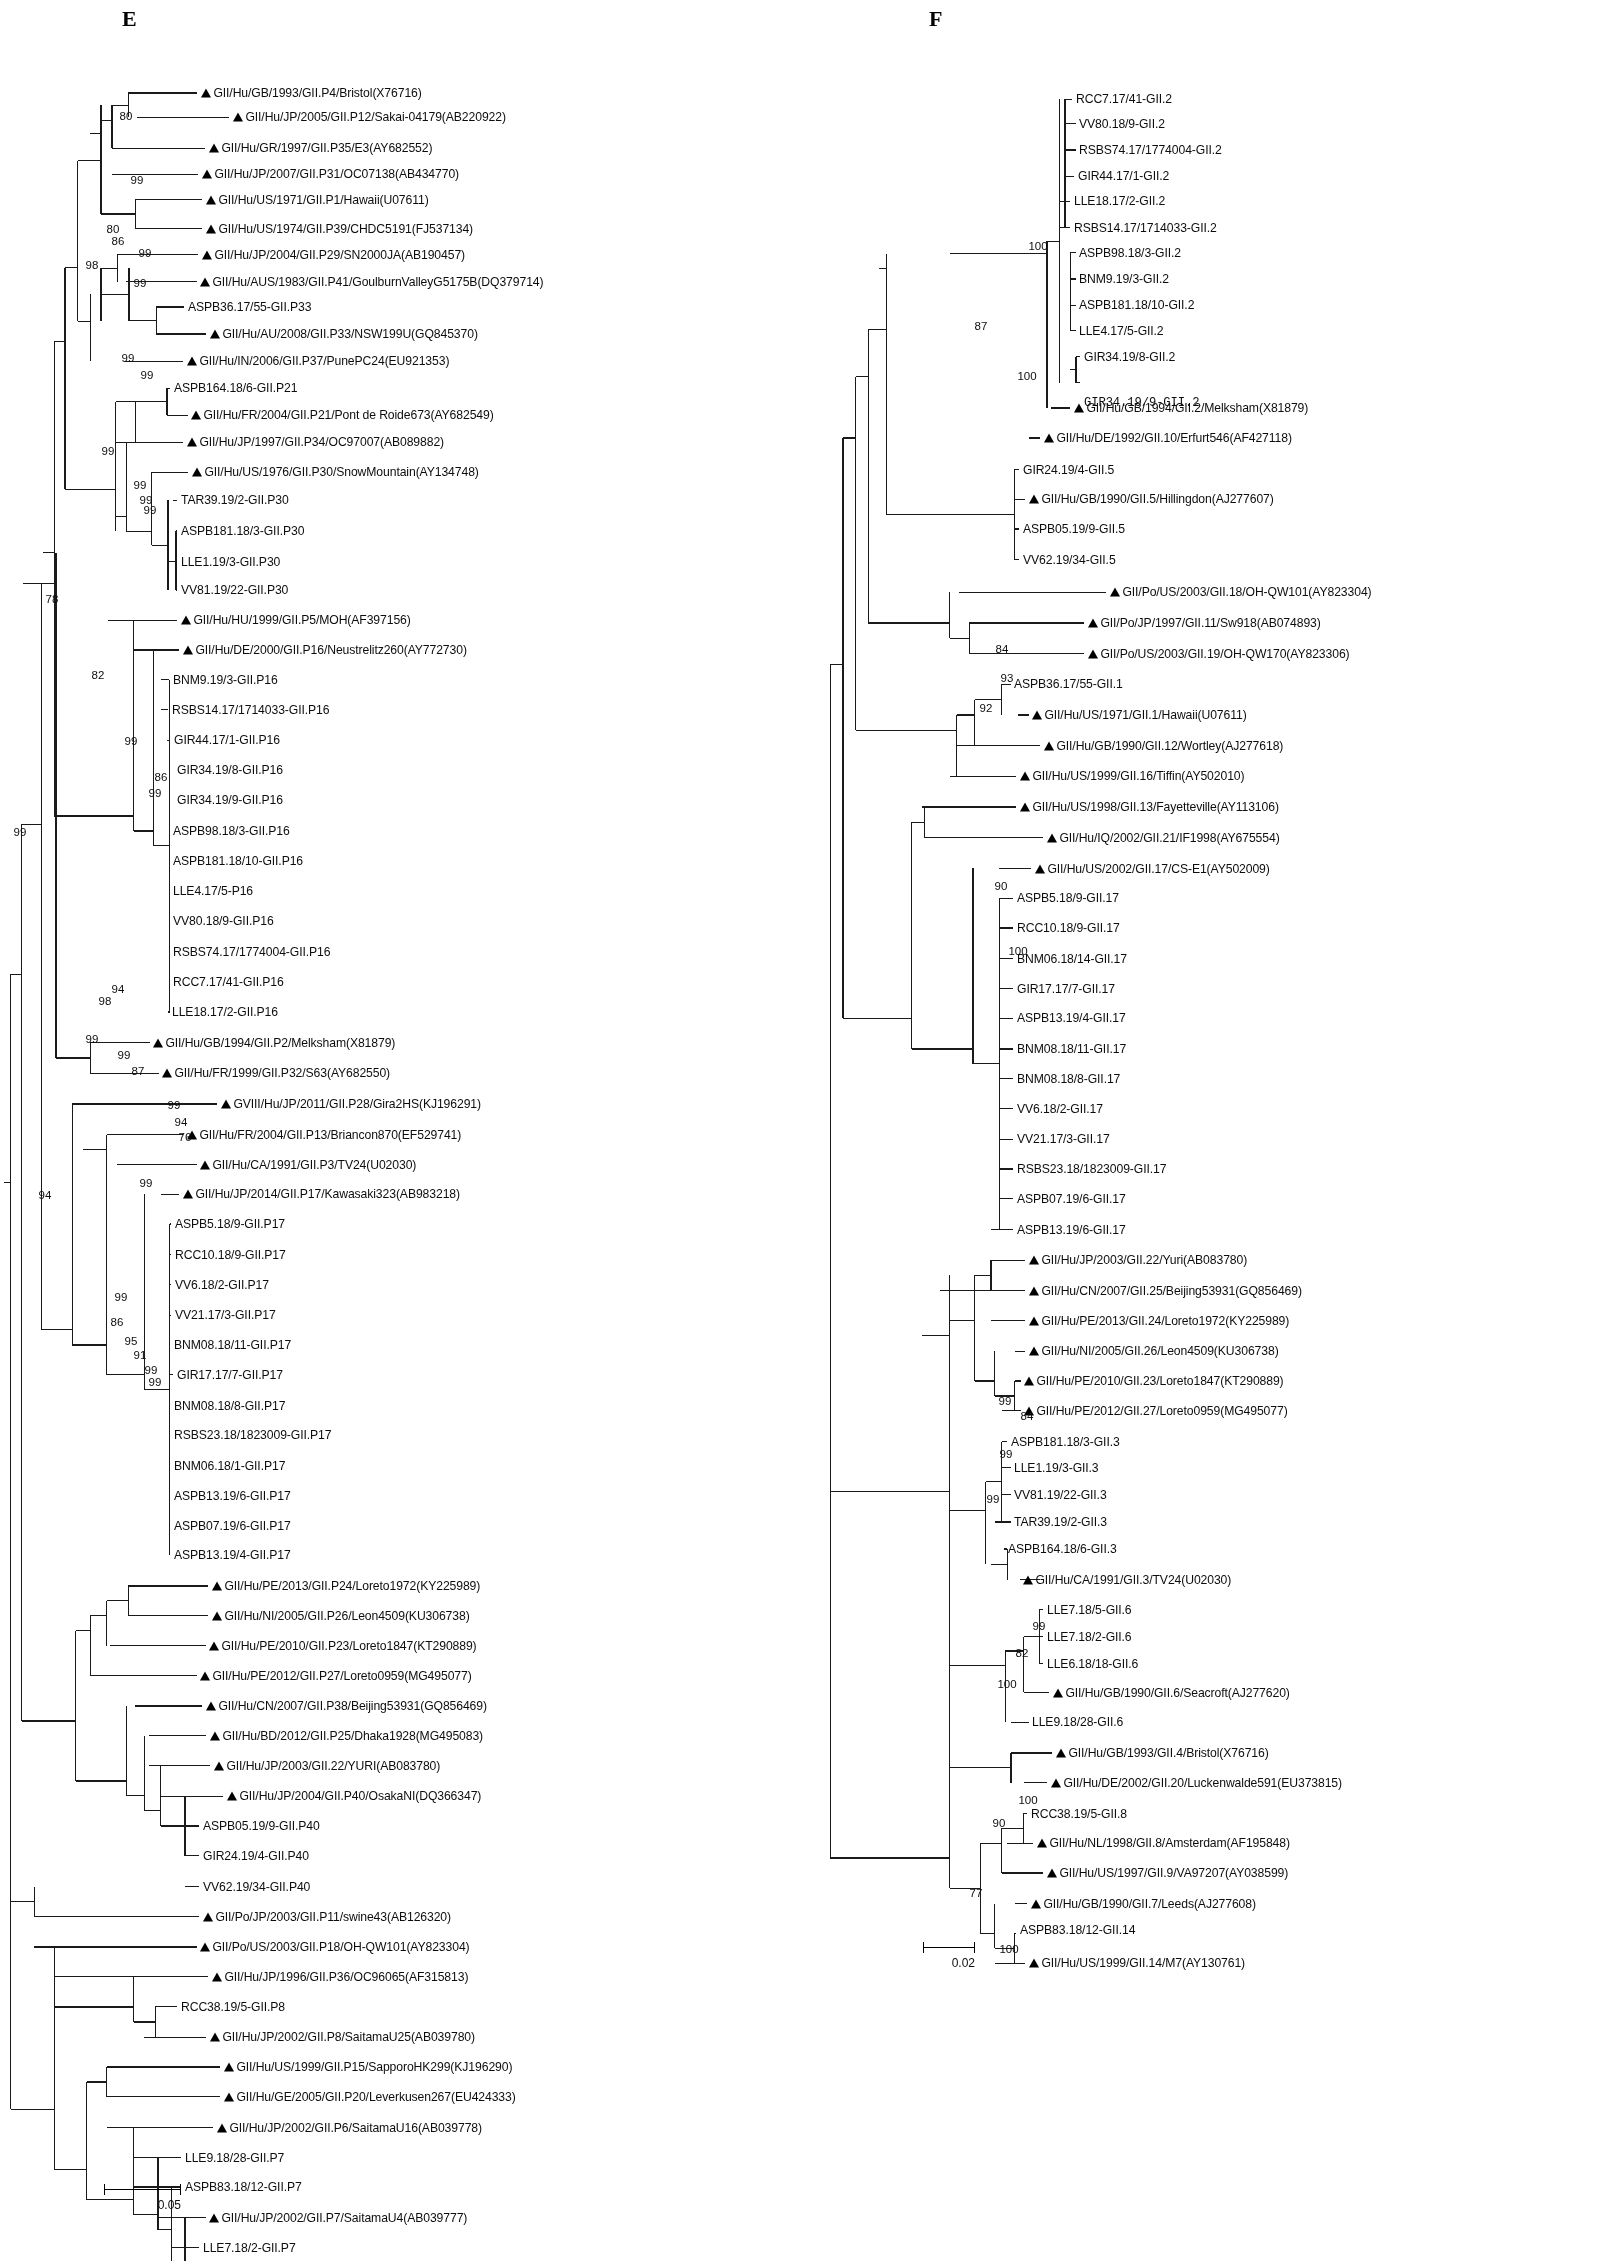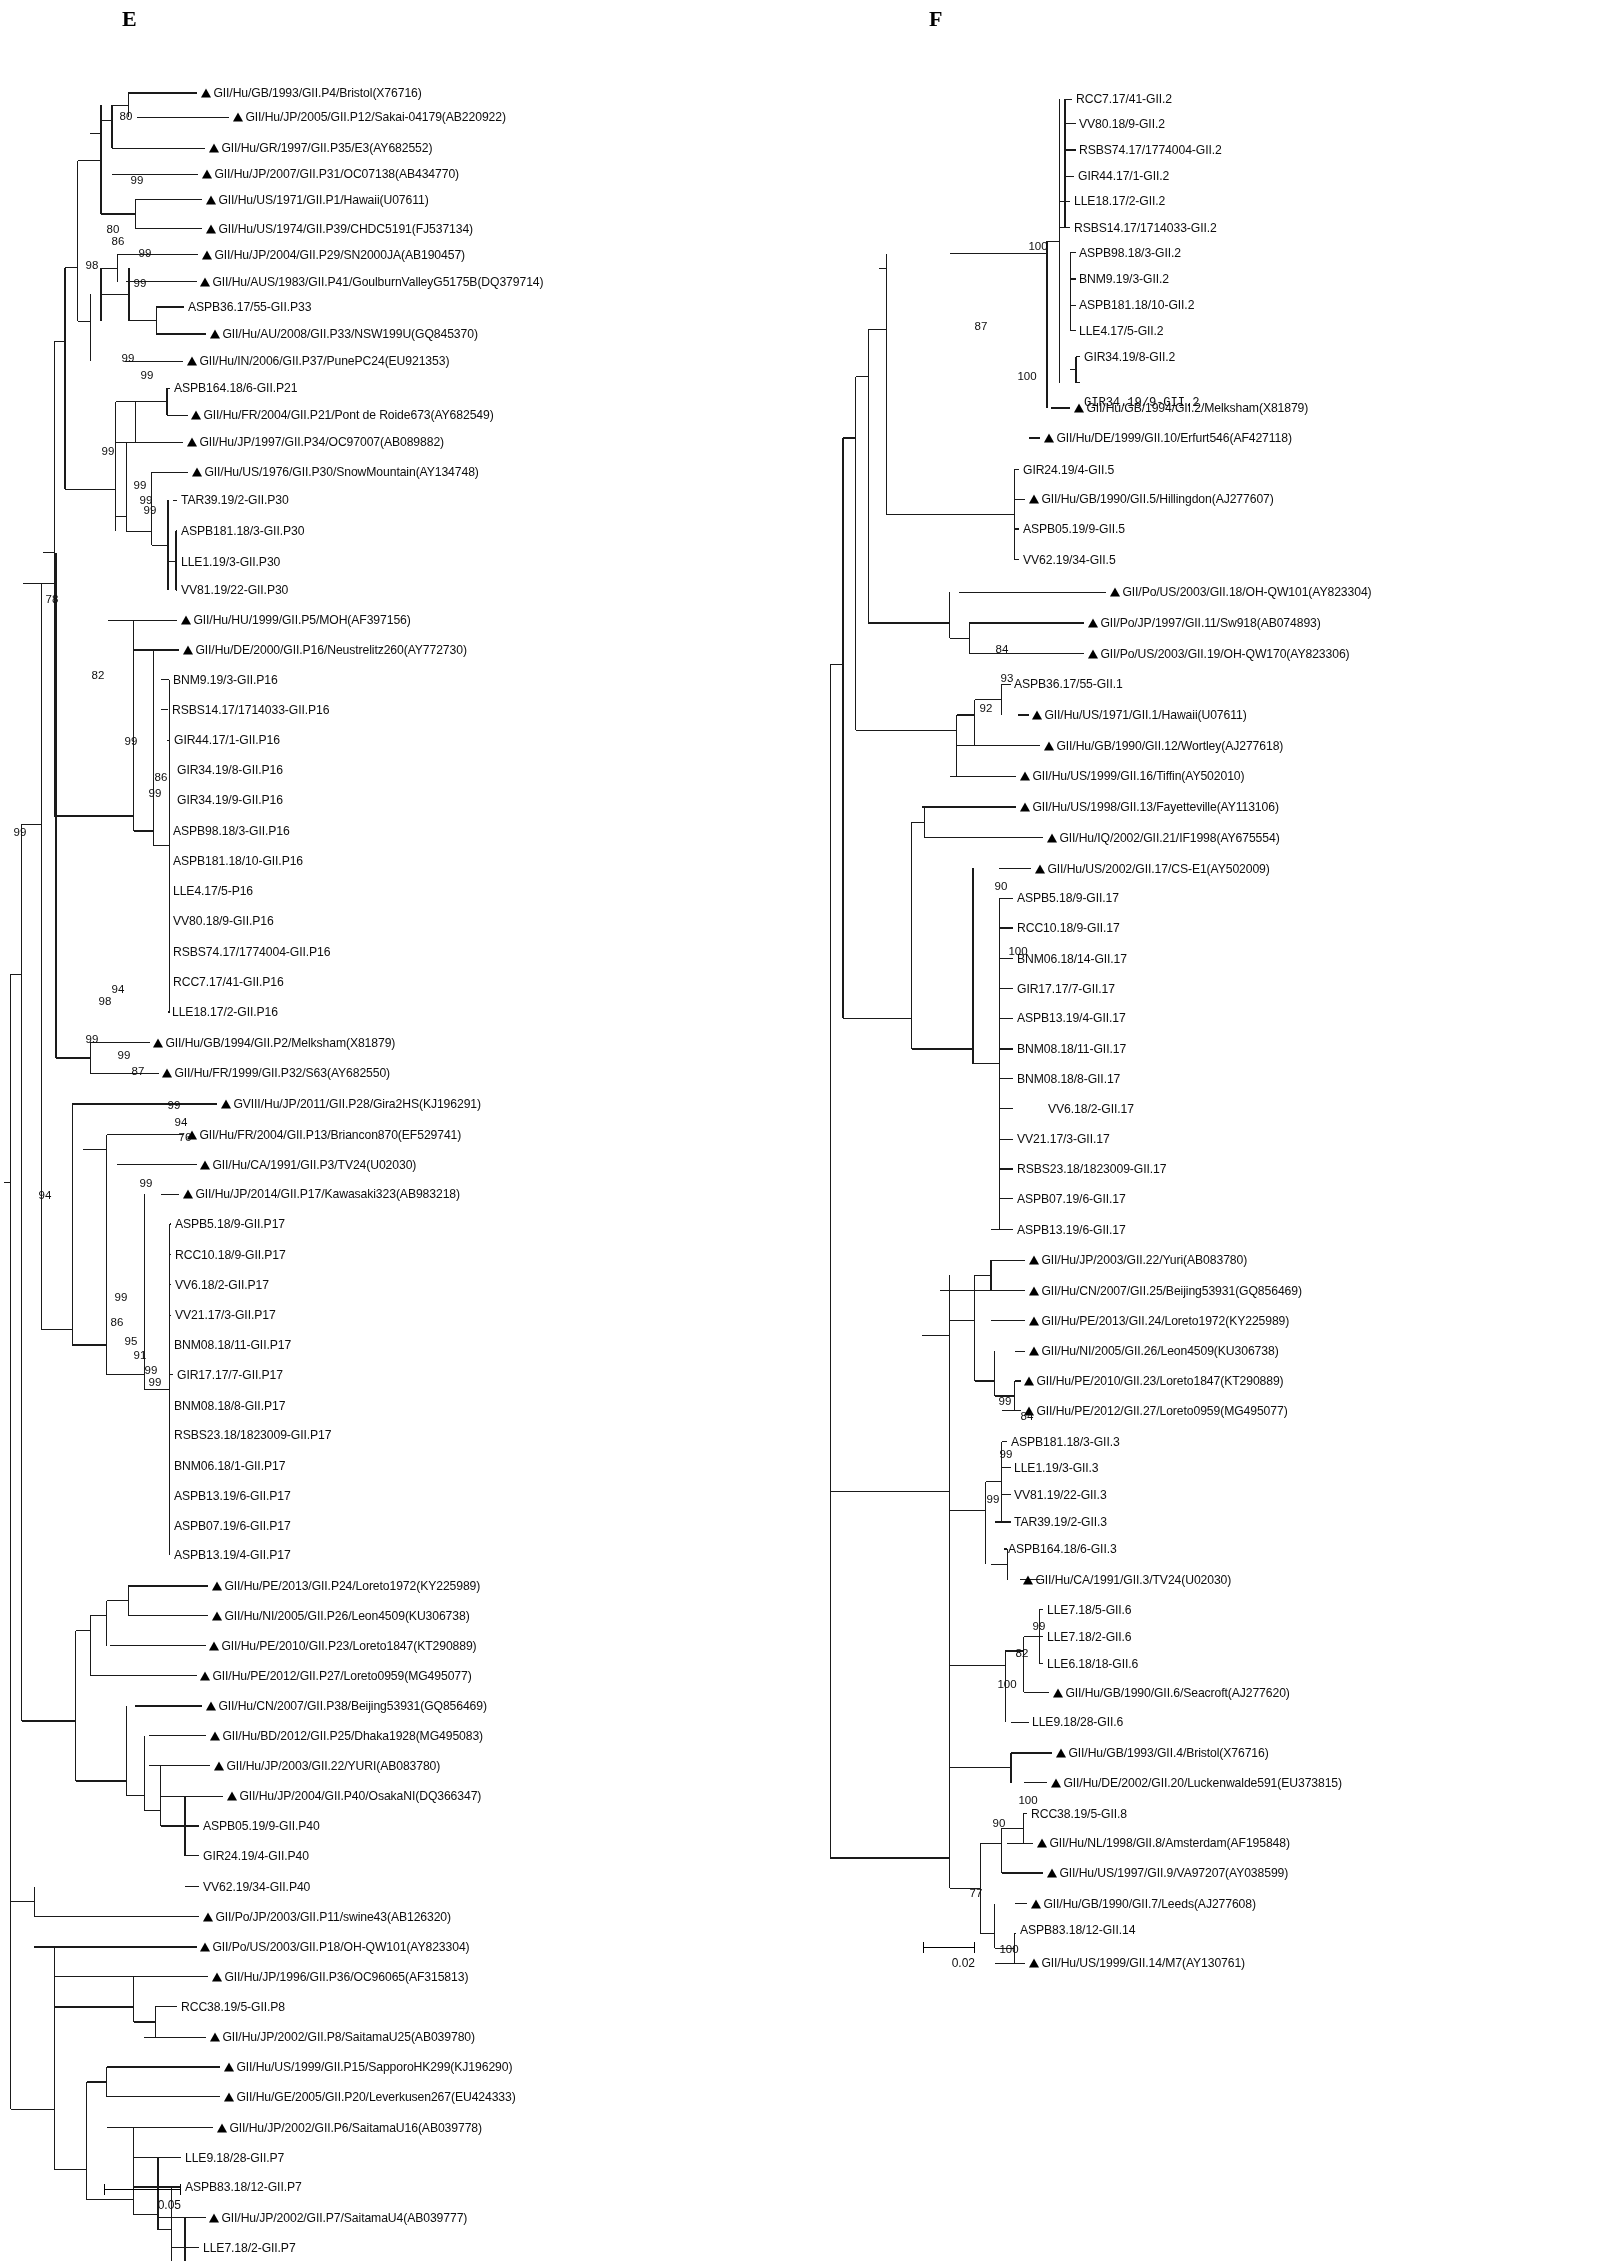--- a/index.html
+++ b/index.html
@@ -536,21 +536,21 @@
         <div class="leaf" style="left: 264px; top: 176px;"><span class="txt">GIR44.17/1-GII.2</span></div>
         <div class="leaf" style="left: 260px; top: 201px;"><span class="txt">LLE18.17/2-GII.2</span></div>
         <div class="leaf" style="left: 260px; top: 228px;"><span class="txt">RSBS14.17/1714033-GII.2</span></div>
         <div class="leaf" style="left: 265px; top: 253px;"><span class="txt">ASPB98.18/3-GII.2</span></div>
         <div class="leaf" style="left: 265px; top: 279px;"><span class="txt">BNM9.19/3-GII.2</span></div>
         <div class="leaf" style="left: 265px; top: 305px;"><span class="txt">ASPB181.18/10-GII.2</span></div>
         <div class="leaf" style="left: 265px; top: 331px;"><span class="txt">LLE4.17/5-GII.2</span></div>
         <div class="leaf" style="left: 270px; top: 357px;"><span class="txt">GIR34.19/8-GII.2</span></div>
         <div class="leaf" style="left: 270px; top: 403px; font-family: Liberation Mono, monospace;"><span class="txt">GIR34.19/9-GII.2</span></div>
         <div class="leaf" style="left: 260px; top: 408px;"><span class="tri"></span><span class="txt">GII/Hu/GB/1994/GII.2/Melksham(X81879)</span></div>
-        <div class="leaf" style="left: 230px; top: 438px;"><span class="tri"></span><span class="txt">GII/Hu/DE/1999/GII.10/Erfurt546(AF427118)</span></div>
+        <div class="leaf" style="left: 230px; top: 438px;"><span class="tri"></span><span class="txt">GII/Hu/DE/1992/GII.10/Erfurt546(AF427118)</span></div>
         <div class="leaf" style="left: 209px; top: 470px;"><span class="txt">GIR24.19/4-GII.5</span></div>
         <div class="leaf" style="left: 215px; top: 499px;"><span class="tri"></span><span class="txt">GII/Hu/GB/1990/GII.5/Hillingdon(AJ277607)</span></div>
         <div class="leaf" style="left: 209px; top: 529px;"><span class="txt">ASPB05.19/9-GII.5</span></div>
         <div class="leaf" style="left: 209px; top: 560px;"><span class="txt">VV62.19/34-GII.5</span></div>
         <div class="leaf" style="left: 296px; top: 592px;"><span class="tri"></span><span class="txt">GII/Po/US/2003/GII.18/OH-QW101(AY823304)</span></div>
         <div class="leaf" style="left: 274px; top: 623px;"><span class="tri"></span><span class="txt">GII/Po/JP/1997/GII.11/Sw918(AB074893)</span></div>
         <div class="leaf" style="left: 274px; top: 654px;"><span class="tri"></span><span class="txt">GII/Po/US/2003/GII.19/OH-QW170(AY823306)</span></div>
         <div class="leaf" style="left: 200px; top: 684px;"><span class="txt">ASPB36.17/55-GII.1</span></div>
         <div class="leaf" style="left: 218px; top: 715px;"><span class="tri"></span><span class="txt">GII/Hu/US/1971/GII.1/Hawaii(U07611)</span></div>
         <div class="leaf" style="left: 230px; top: 746px;"><span class="tri"></span><span class="txt">GII/Hu/GB/1990/GII.12/Wortley(AJ277618)</span></div>
@@ -558,21 +558,21 @@
         <div class="leaf" style="left: 206px; top: 807px;"><span class="tri"></span><span class="txt">GII/Hu/US/1998/GII.13/Fayetteville(AY113106)</span></div>
         <div class="leaf" style="left: 233px; top: 838px;"><span class="tri"></span><span class="txt">GII/Hu/IQ/2002/GII.21/IF1998(AY675554)</span></div>
         <div class="leaf" style="left: 221px; top: 869px;"><span class="tri"></span><span class="txt">GII/Hu/US/2002/GII.17/CS-E1(AY502009)</span></div>
         <div class="leaf" style="left: 203px; top: 898px;"><span class="txt">ASPB5.18/9-GII.17</span></div>
         <div class="leaf" style="left: 203px; top: 928px;"><span class="txt">RCC10.18/9-GII.17</span></div>
         <div class="leaf" style="left: 203px; top: 959px;"><span class="txt">BNM06.18/14-GII.17</span></div>
         <div class="leaf" style="left: 203px; top: 989px;"><span class="txt">GIR17.17/7-GII.17</span></div>
         <div class="leaf" style="left: 203px; top: 1018px;"><span class="txt">ASPB13.19/4-GII.17</span></div>
         <div class="leaf" style="left: 203px; top: 1049px;"><span class="txt">BNM08.18/11-GII.17</span></div>
         <div class="leaf" style="left: 203px; top: 1079px;"><span class="txt">BNM08.18/8-GII.17</span></div>
-        <div class="leaf" style="left: 203px; top: 1109px; margin-left: 31px;"><span class="txt">VV6.18/2-GII.17</span></div>
+        <div class="leaf" style="left: 203px; top: 1109px;"><span class="txt">VV6.18/2-GII.17</span></div>
         <div class="leaf" style="left: 203px; top: 1139px;"><span class="txt">VV21.17/3-GII.17</span></div>
         <div class="leaf" style="left: 203px; top: 1169px;"><span class="txt">RSBS23.18/1823009-GII.17</span></div>
         <div class="leaf" style="left: 203px; top: 1199px;"><span class="txt">ASPB07.19/6-GII.17</span></div>
         <div class="leaf" style="left: 203px; top: 1230px;"><span class="txt">ASPB13.19/6-GII.17</span></div>
         <div class="leaf" style="left: 215px; top: 1260px;"><span class="tri"></span><span class="txt">GII/Hu/JP/2003/GII.22/Yuri(AB083780)</span></div>
         <div class="leaf" style="left: 215px; top: 1291px;"><span class="tri"></span><span class="txt">GII/Hu/CN/2007/GII.25/Beijing53931(GQ856469)</span></div>
         <div class="leaf" style="left: 215px; top: 1321px;"><span class="tri"></span><span class="txt">GII/Hu/PE/2013/GII.24/Loreto1972(KY225989)</span></div>
         <div class="leaf" style="left: 215px; top: 1351px;"><span class="tri"></span><span class="txt">GII/Hu/NI/2005/GII.26/Leon4509(KU306738)</span></div>
         <div class="leaf" style="left: 210px; top: 1381px;"><span class="tri"></span><span class="txt">GII/Hu/PE/2010/GII.23/Loreto1847(KT290889)</span></div>
         <div class="leaf" style="left: 210px; top: 1411px;"><span class="tri"></span><span class="txt">GII/Hu/PE/2012/GII.27/Loreto0959(MG495077)</span></div>

